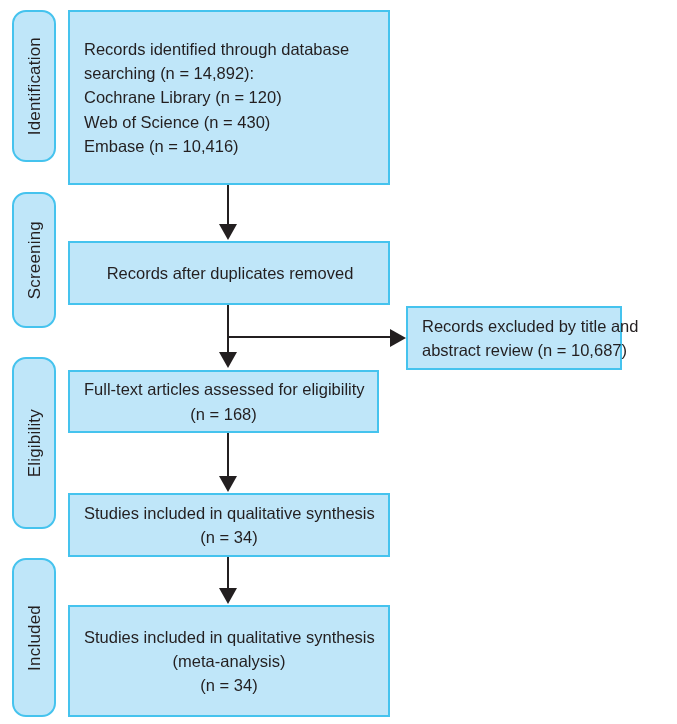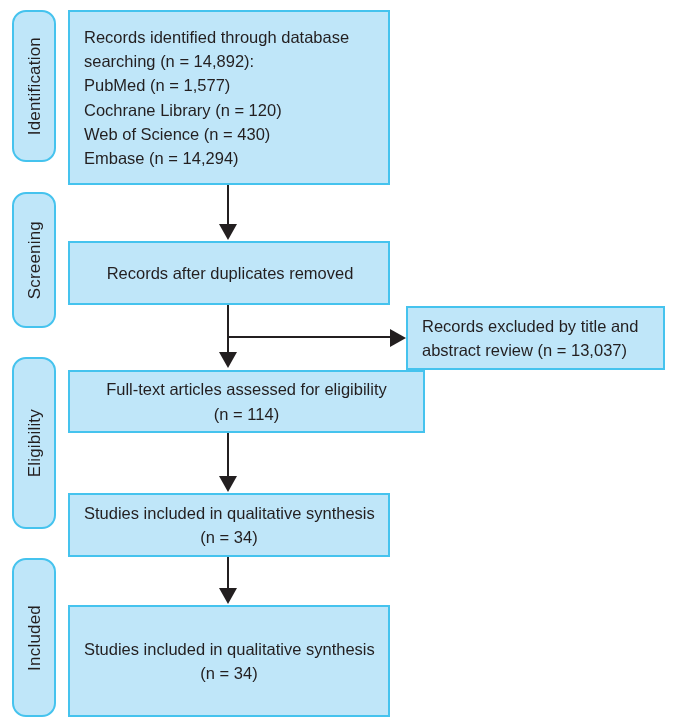--- a/index.html
+++ b/index.html
@@ -106,58 +106,58 @@
     <span class="stage-text">Eligibility</span>
   </div>
 
   <div class="stage-pill" style="left:12px; top:558px; width:44px; height:159px;">
     <span class="stage-text">Included</span>
   </div>
 
   <div class="flow-box align-left" style="left:68px; top:10px; width:322px; height:175px;">
     <div class="line">Records identified through database</div>
     <div class="line">searching (n = 14,892):</div>
-    <div class="line">PubMed (n = 1,577)</div>
     <div class="line">Cochrane Library (n = 120)</div>
     <div class="line">Web of Science (n = 430)</div>
-    <div class="line">Embase (n = 14,294)</div>
+    <div class="line">Embase (n = 10,416)</div>
   </div>
 
   <div class="arrow-shaft-v" style="left:227px; top:185px; height:40px;"></div>
   <div class="arrow-head-down" style="left:219px; top:224px;"></div>
 
   <div class="flow-box align-center" style="left:68px; top:241px; width:322px; height:64px;padding-left:16px;">
     <div class="line">Records after duplicates removed</div>
   </div>
 
   <div class="arrow-shaft-v" style="left:227px; top:305px; height:48px;"></div>
   <div class="arrow-head-down" style="left:219px; top:352px;"></div>
 
   <div class="arrow-shaft-h" style="left:227px; top:336px; width:165px;"></div>
   <div class="arrow-head-right" style="left:390px; top:329px;"></div>
 
-  <div class="flow-box align-left" style="left:406px; top:306px; width:259px; height:64px;">
+  <div class="flow-box align-left" style="left:406px; top:306px; width:216px; height:64px;">
     <div class="line">Records excluded by title and</div>
-    <div class="line">abstract review (n = 13,037)</div>
+    <div class="line">abstract review (n = 10,687)</div>
   </div>
 
-  <div class="flow-box align-center" style="left:68px; top:370px; width:357px; height:63px;">
+  <div class="flow-box align-center" style="left:68px; top:370px; width:311px; height:63px;">
     <div class="line">Full-text articles assessed for eligibility</div>
-    <div class="line">(n = 114)</div>
+    <div class="line">(n = 168)</div>
   </div>
 
   <div class="arrow-shaft-v" style="left:227px; top:433px; height:45px;"></div>
   <div class="arrow-head-down" style="left:219px; top:476px;"></div>
 
   <div class="flow-box align-center" style="left:68px; top:493px; width:322px; height:64px;">
     <div class="line">Studies included in qualitative synthesis</div>
     <div class="line">(n = 34)</div>
   </div>
 
   <div class="arrow-shaft-v" style="left:227px; top:557px; height:33px;"></div>
   <div class="arrow-head-down" style="left:219px; top:588px;"></div>
 
   <div class="flow-box align-center" style="left:68px; top:605px; width:322px; height:112px;">
     <div class="line">Studies included in qualitative synthesis</div>
+    <div class="line">(meta-analysis)</div>
     <div class="line">(n = 34)</div>
   </div>
 
 </div>
 
 </body></html>

